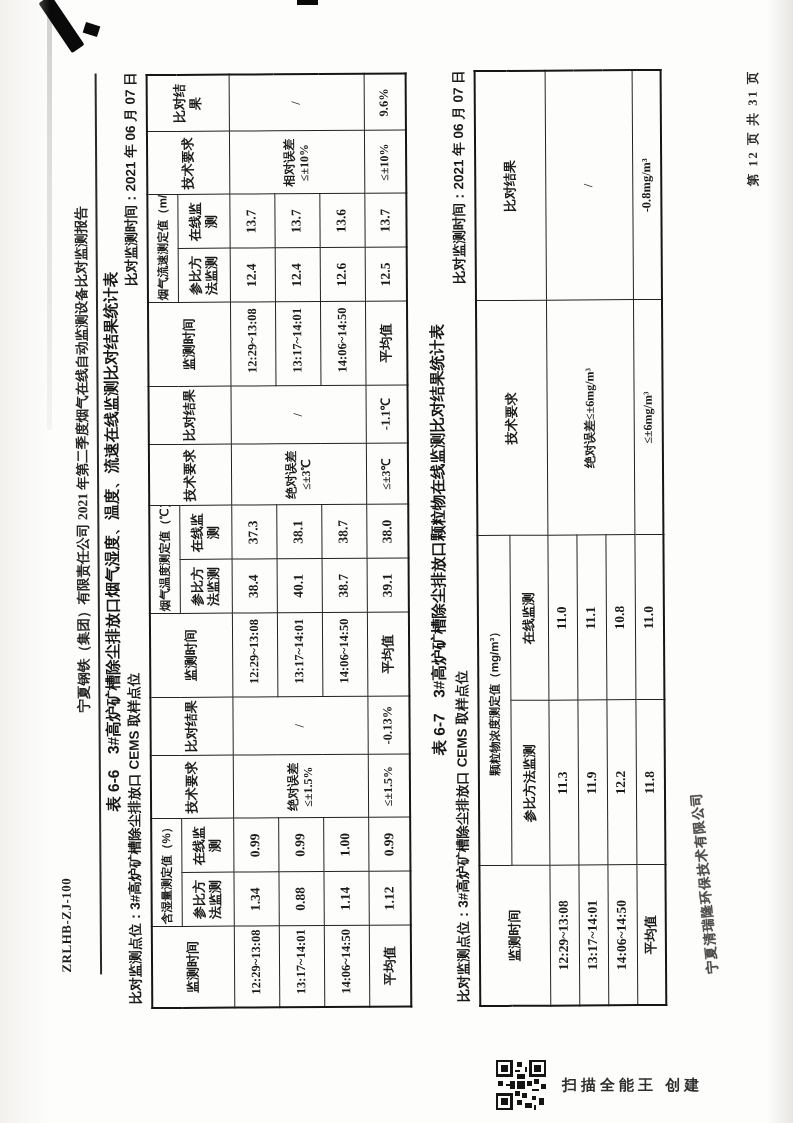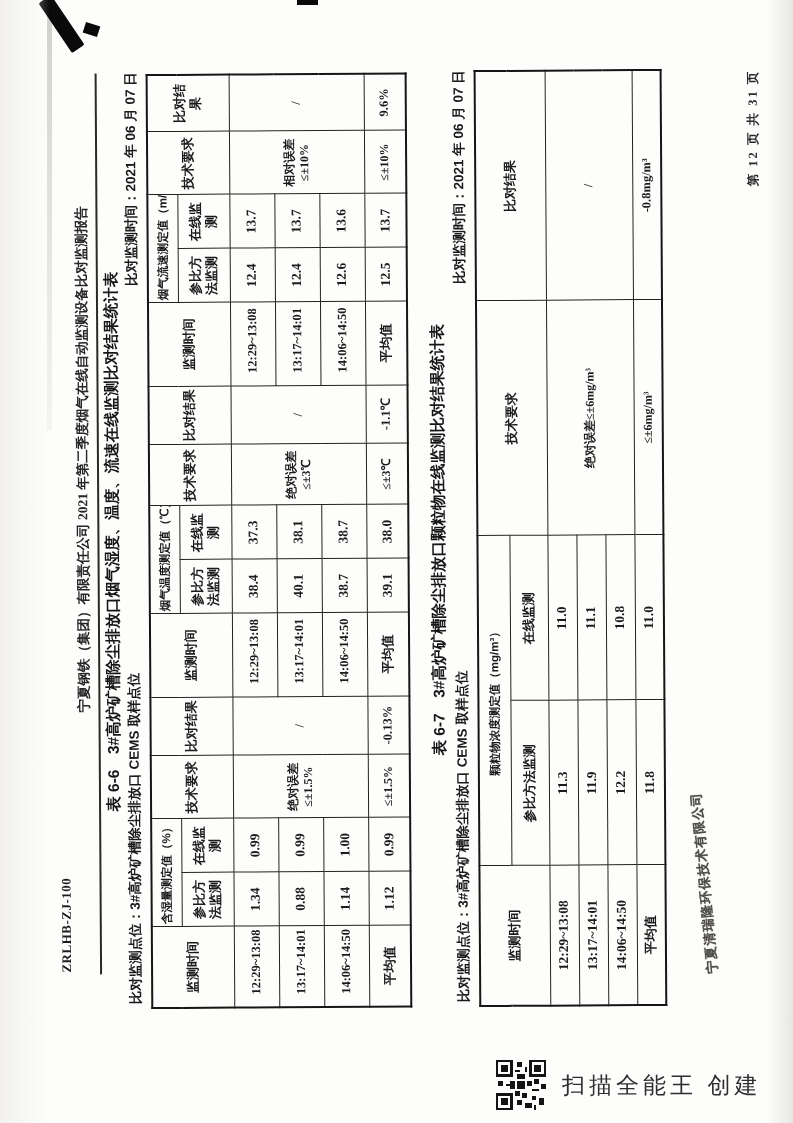--- a/index.html
+++ b/index.html
@@ -33,21 +33,21 @@
   .t66 .h1{height:30px;} .t66 .h2{height:52px;} .t66 .dr{height:45px;} .t66 .ar{height:42px;}
   .t67 .h1{height:32px;} .t67 .h2{height:38px;} .t67 .dr{height:29px;}
   .footer-company{position:absolute;left:145px;top:697px;font-size:13px;color:#4f4d4c;
                   letter-spacing:1px;transform:rotate(-5deg);text-shadow:0 0 1px #8a8886;
                   font-weight:600;}
   .page-number{position:absolute;left:932px;top:751px;font-size:12.5px;font-weight:600;
                letter-spacing:2px;color:#2a2a2a;}
   
   .cs-mark{position:absolute;left:496px;top:1060px;display:flex;align-items:center;}
   .cs-qr{width:50px;height:50px;}
-  .cs-text{margin-left:16px;font-size:23px;font-weight:400;letter-spacing:4px;color:#2e2e2e;
+  .cs-text{margin-left:16px;font-size:15px;font-weight:700;letter-spacing:4px;color:#2e2e2e;
            font-family:"Liberation Sans",sans-serif;white-space:nowrap;}
   
   .edge-right{position:absolute;right:0;top:0;width:26px;height:100%;
               background:linear-gradient(to left,#e7e6e3,rgba(255,255,255,0));}
   .edge-left{position:absolute;left:0;top:0;width:50px;height:100%;
              background:linear-gradient(to right,#f2f1ee,rgba(255,255,255,0));}
   .mark{position:absolute;background:#0a0a0a;}
   .mark-a{left:54px;top:-6px;width:15px;height:60px;transform:rotate(-34deg);border-radius:2px;}
   .mark-b{left:84px;top:24px;width:15px;height:11px;transform:rotate(18deg);}
   .mark-c{left:297px;top:0;width:21px;height:5px;}

